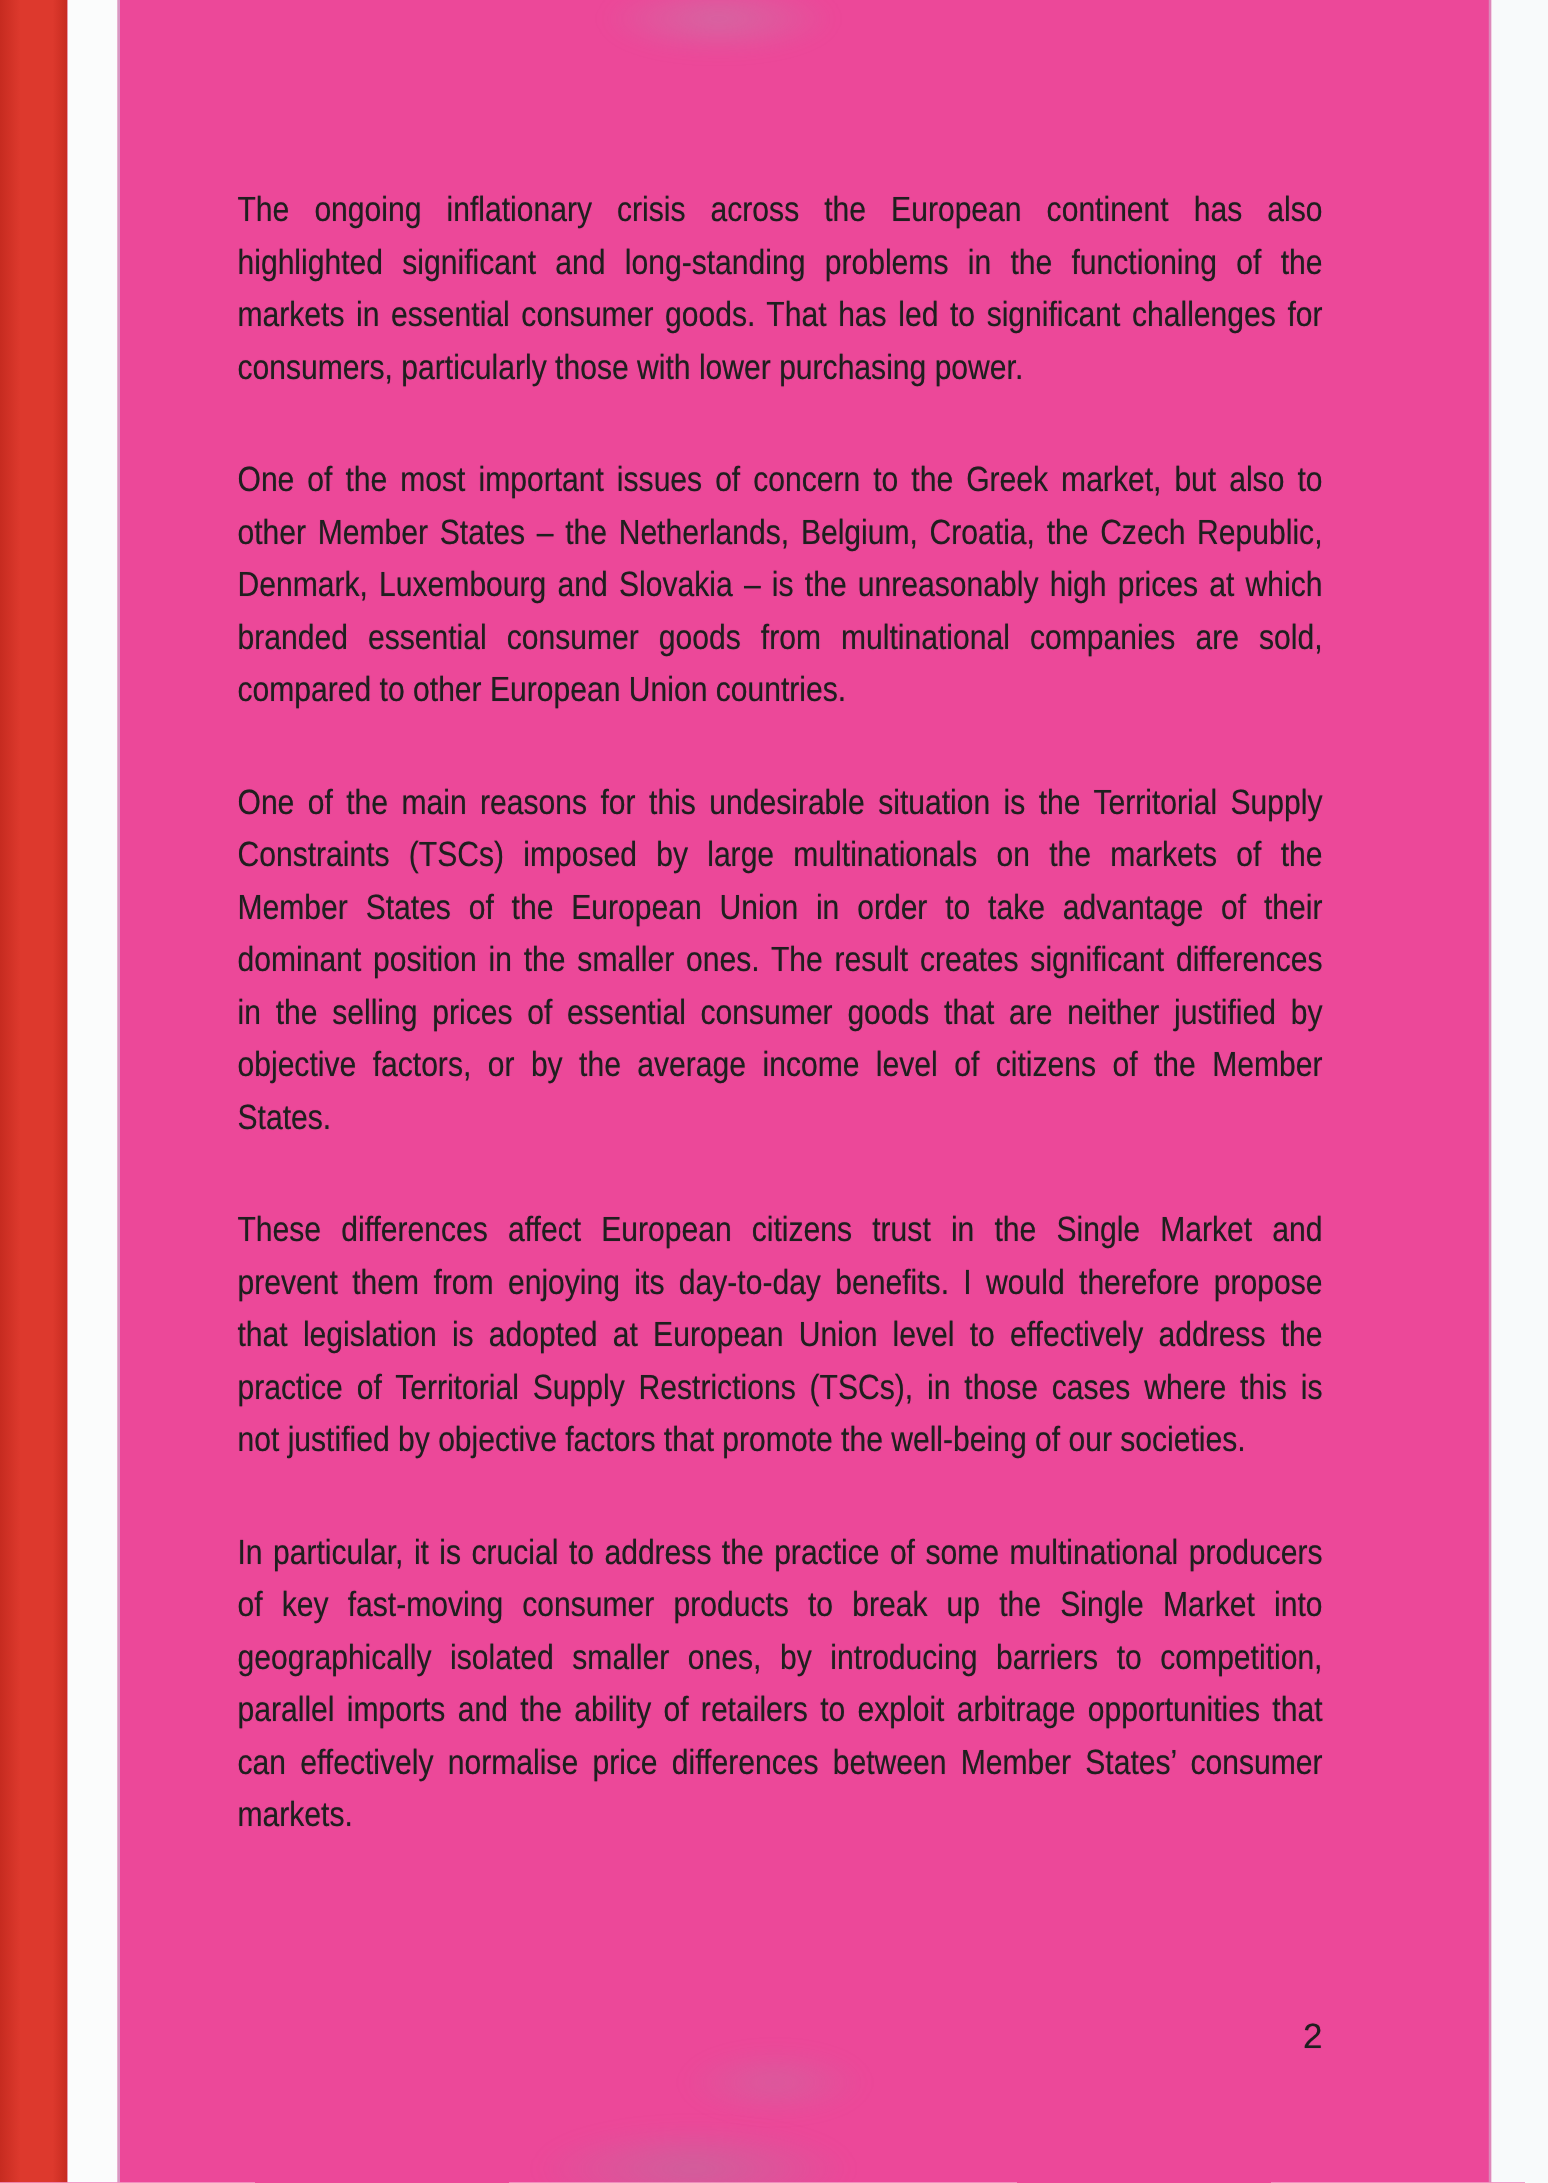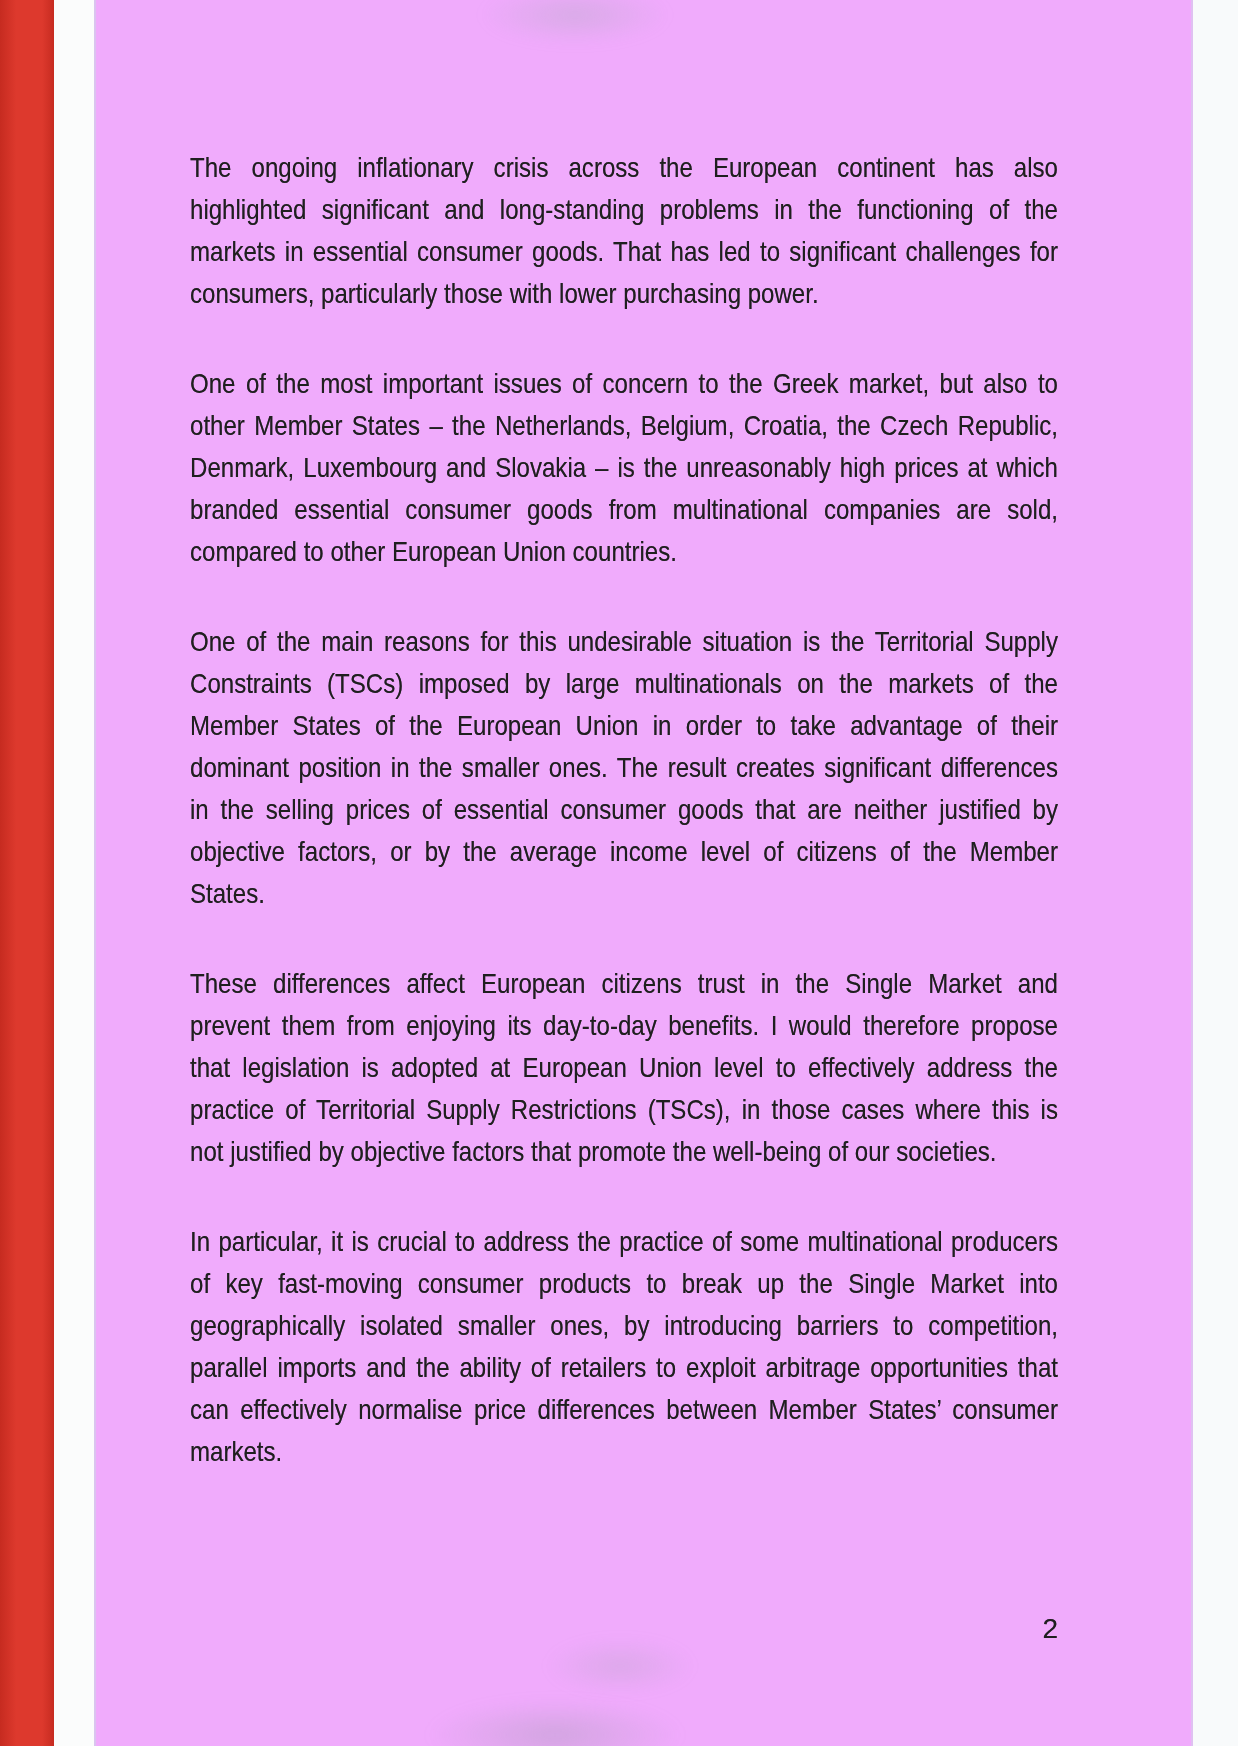--- a/index.html
+++ b/index.html
@@ -101,21 +101,21 @@
     text-align: right;
     font-size: 28px;
     line-height: 42px;
     color: #1f1f1f;
     text-shadow: 0 0 0.6px rgba(25,25,25,0.55);
   }
 </style>
 </head>
 <body>
 
-<div class="scan" style="background: #f0abfc;">
+<div class="scan" style="background: #ec4899;">
   <div class="red-strip" style="background: linear-gradient(90deg, rgb(198, 43, 32) 0%, rgb(221, 57, 45) 30%, rgb(221, 57, 45) 78%, rgb(198, 43, 32) 100%);"></div>
   <div class="gutter-left"></div>
   <div class="edge-line edge-left" style="background: rgb(201, 217, 228);"></div>
   <div class="edge-line edge-right" style="background: rgb(201, 217, 228);"></div>
   <div class="outside-right"></div>
   <div class="smudge smudge-top"></div>
   <div class="smudge smudge-mid-bottom"></div>
   <div class="smudge smudge-bottom"></div>
 
   <div class="content" style="color: rgb(31, 31, 31);">

